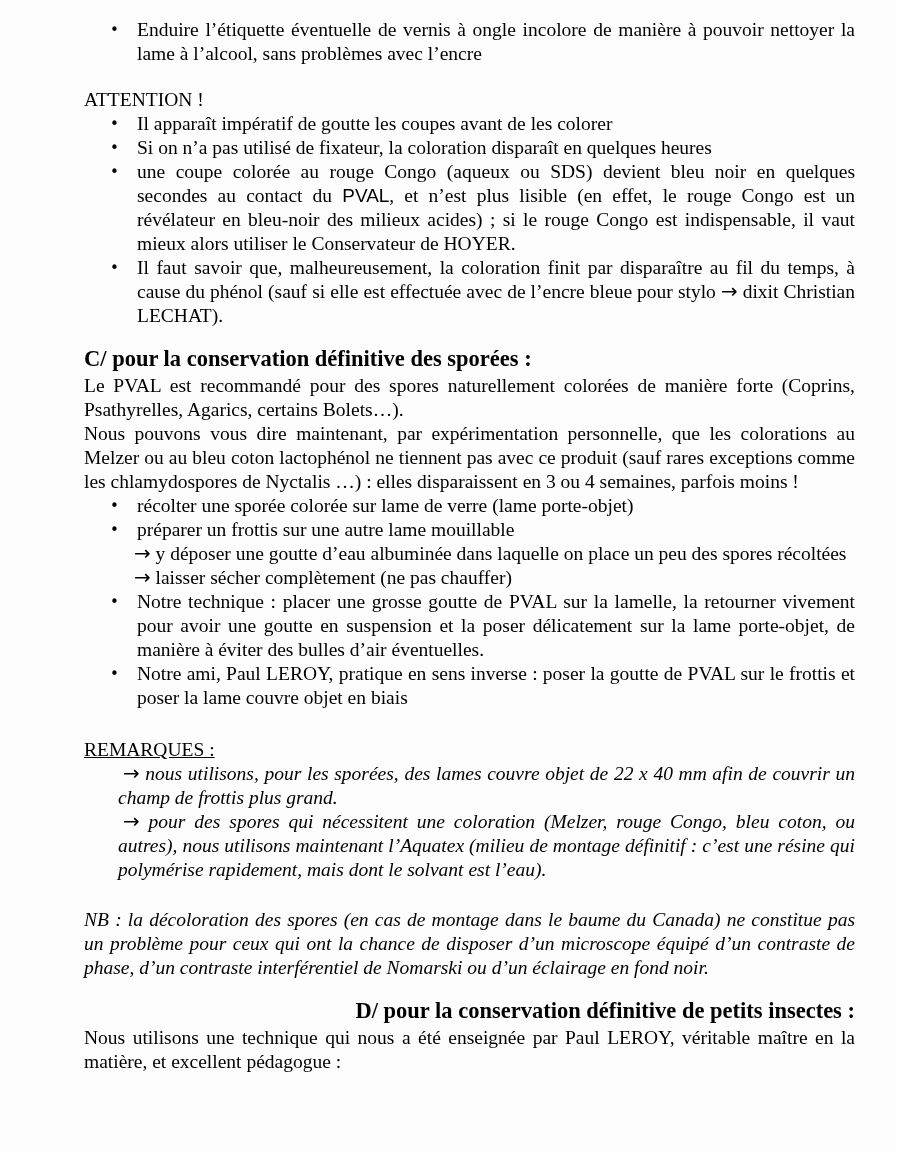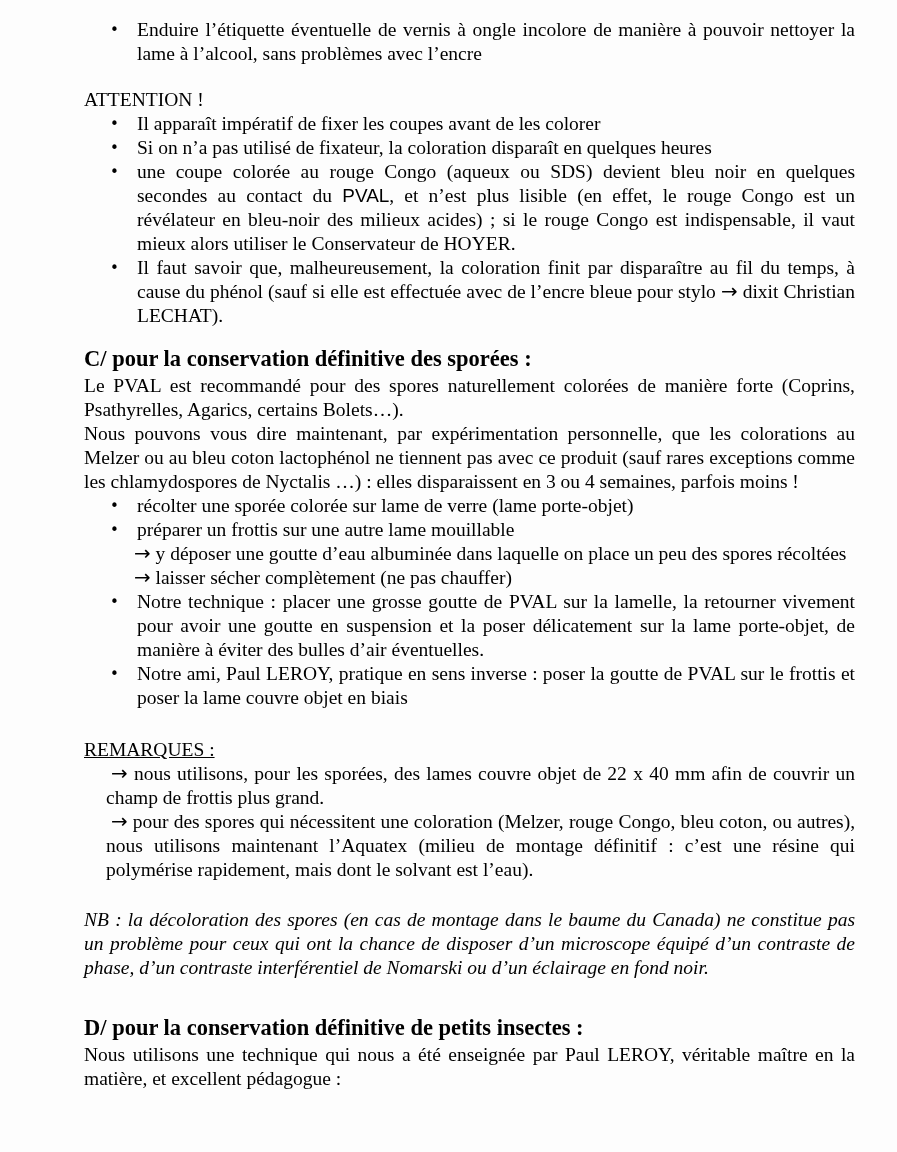--- a/index.html
+++ b/index.html
@@ -25,49 +25,49 @@
     position:absolute; left:26px; top:0;
     font-family:"DejaVu Sans", sans-serif;
     font-size:15px;
   }
   .arrow {
     font-family:"DejaVu Sans", sans-serif;
     font-size:1.02em;
   }
   .sans { font-family:"Liberation Sans", sans-serif; font-size:0.97em; }
   .arrow-item-deep  { text-indent:50px; }
-  .arrow-item-shallow { margin-left:22px; text-indent:5px; }
+  .arrow-item-shallow { margin-left:34px; text-indent:5px;font-style:italic; }
   h2 {
     margin:0;
     font-size:22.5px;
     line-height:30px;
     font-weight:bold;
     text-align:left;
   }
   .gap-attention { margin-top:22px; }
   .gap-heading-c { margin-top:16px; }
   .gap-remarques { margin-top:28px;text-decoration:underline; }
   .gap-nb        { margin-top:26px;font-style:italic; }
-  .gap-heading-d { margin-top:33px; }
+  .gap-heading-d { margin-top:16px;text-align:right; }
 </style>
 </head>
 <body>
 
 <div class="page">
 
   <div class="bullet-item">
     <span class="bullet">•</span>
     <span>Enduire l’étiquette éventuelle de vernis à ongle incolore de manière à pouvoir nettoyer la lame à l’alcool, sans problèmes avec l’encre</span>
   </div>
 
   <p class="caps-title gap-attention">ATTENTION !</p>
 
   <div class="bullet-item">
     <span class="bullet">•</span>
-    <span>Il apparaît impératif de fixer les coupes avant de les colorer</span>
+    <span>Il apparaît impératif de goutte les coupes avant de les colorer</span>
   </div>
 
   <div class="bullet-item">
     <span class="bullet">•</span>
     <span>Si on n’a pas utilisé de fixateur, la coloration  disparaît en quelques heures</span>
   </div>
 
   <div class="bullet-item">
     <span class="bullet">•</span>
     <span><span>une coupe colorée au rouge Congo (aqueux ou SDS) devient bleu noir en quelques secondes au contact du </span><span class="sans">PVAL</span><span>, et n’est plus lisible (en effet, le rouge Congo est un révélateur en bleu-noir des milieux acides) ; si le rouge Congo est indispensable, il vaut mieux alors utiliser le Conservateur de HOYER.</span></span>

